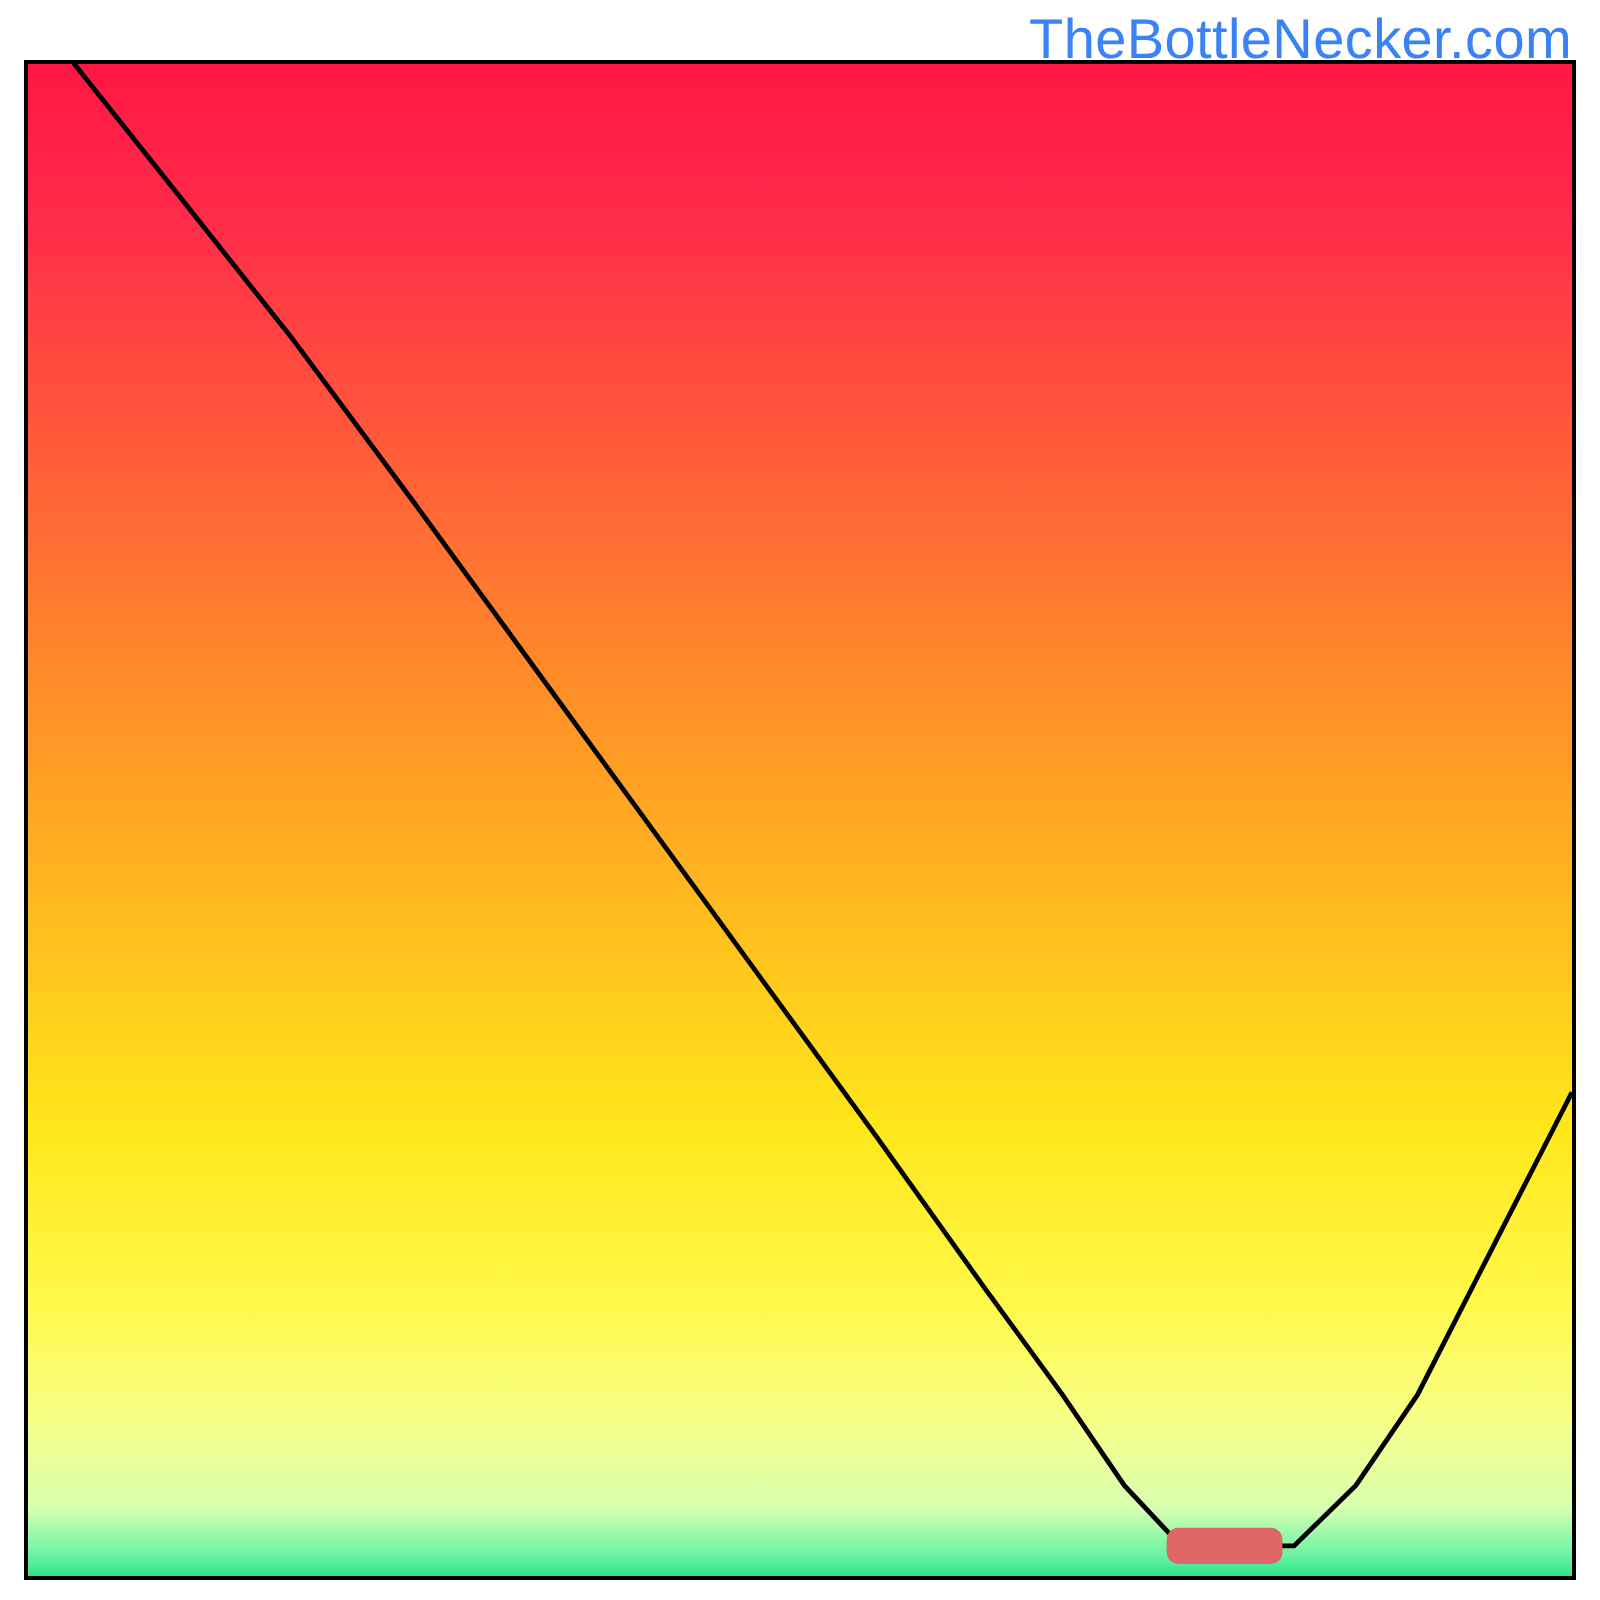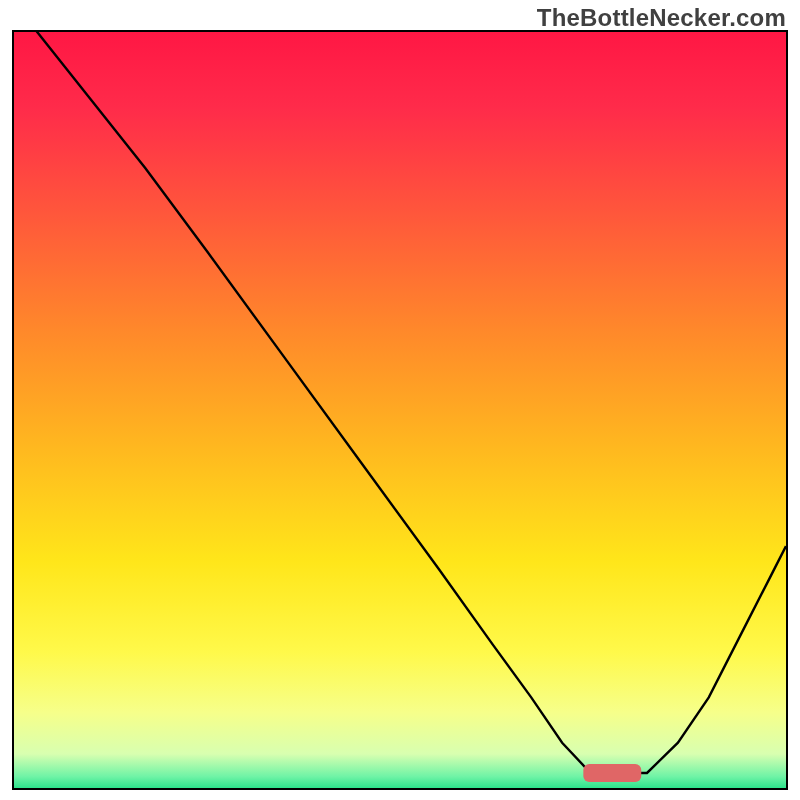--- a/index.html
+++ b/index.html
@@ -12,23 +12,23 @@
   }
   .container {
     position: relative;
     width: 800px;
     height: 800px;
   }
   .watermark {
     position: absolute;
     top: 4px;
     right: 14px;
-    font-size: 24px;
-    font-weight: bold;
-    color: #404040;
+    font-size: 28px;
+    font-weight: normal;
+    color: #3b82f6;
     letter-spacing: 0.2px;
   }
   .plot-frame {
     position: absolute;
     left: 12px;
     top: 30px;
     width: 776px;
     height: 760px;
     box-sizing: border-box;
     border: 2px solid #000000;

